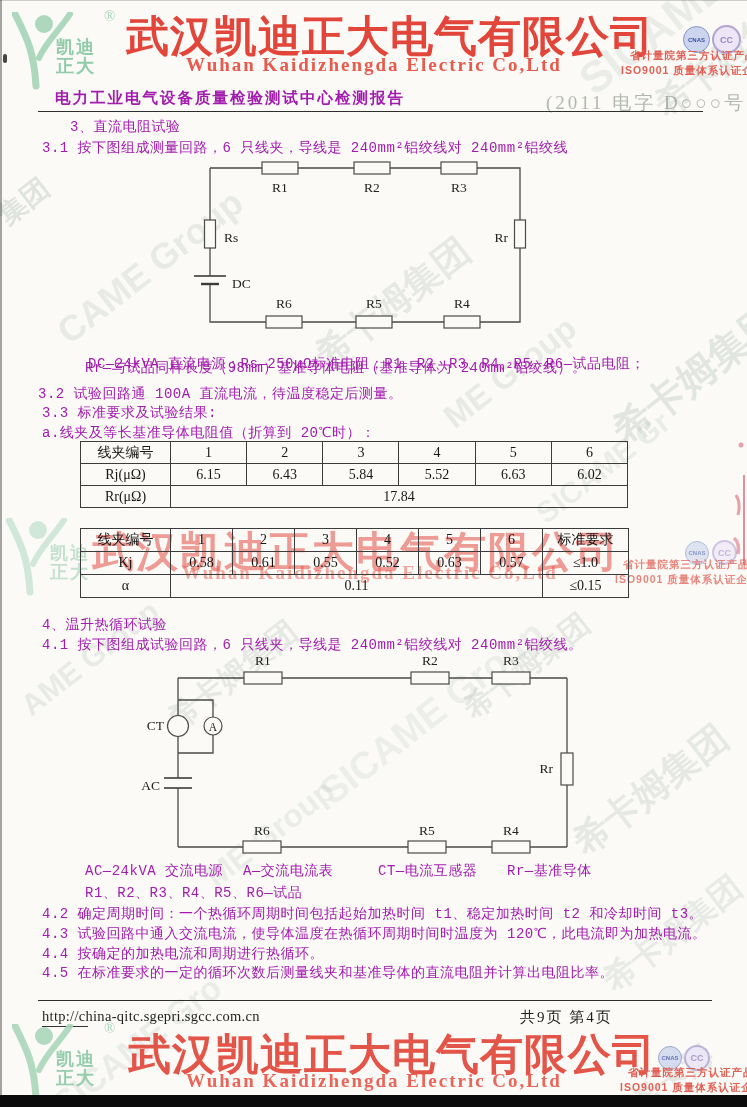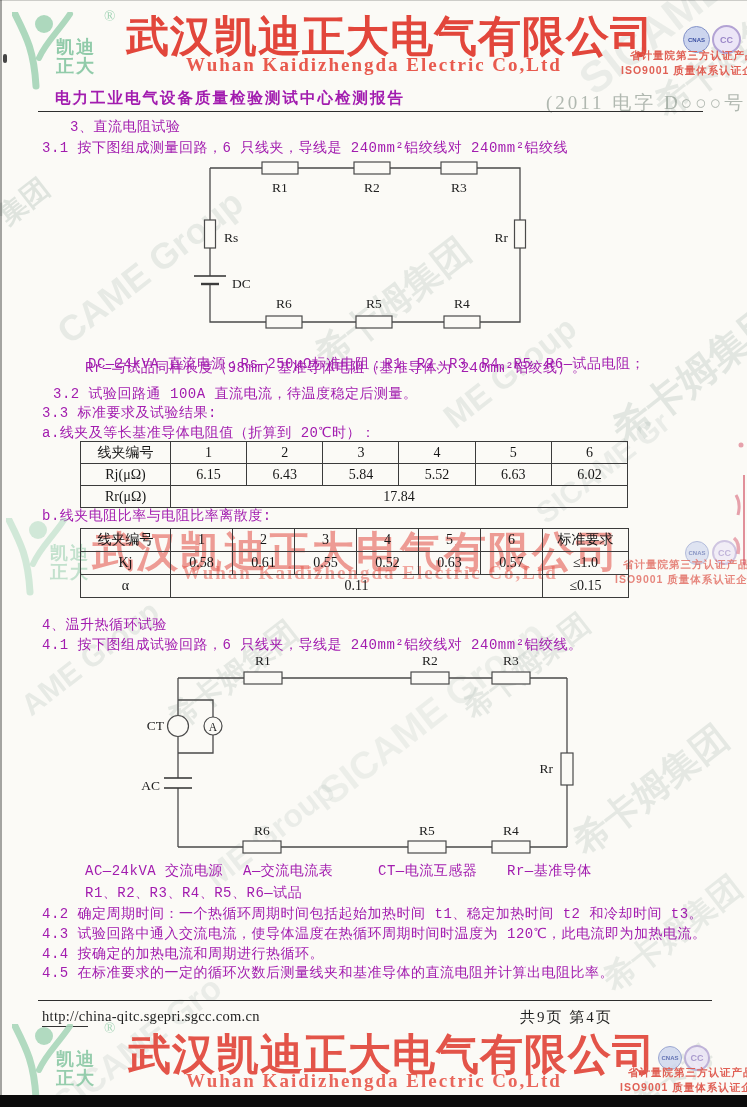--- a/index.html
+++ b/index.html
@@ -140,21 +140,21 @@
     <text x="34" y="86">Rs</text>
     <text x="42" y="132">DC</text>
     <text x="318" y="86" text-anchor="end">Rr</text>
     <text x="94" y="152" text-anchor="middle">R6</text>
     <text x="184" y="152" text-anchor="middle">R5</text>
     <text x="272" y="152" text-anchor="middle">R4</text>
   </svg>
 
   <div class="t-line" style="left:88px;top:355px;text-align:right;">DC—24kVA 直流电源；Rs—250μΩ标准电阻；R1、R2、R3、R4、R5、R6—试品电阻；</div>
   <div class="t-line" style="left:85px;top:359px;">Rr—与试品同样长度（98mm）基准导体电阻（基准导体为 240mm²铝绞线）。</div>
-  <div class="t-line" style="left:53px;top:385px;">3.2 试验回路通 100A 直流电流，待温度稳定后测量。</div>
+  <div class="t-line" style="left:38px;top:385px;">3.2 试验回路通 100A 直流电流，待温度稳定后测量。</div>
   <div class="t-line" style="left:42px;top:404px;">3.3 标准要求及试验结果:</div>
   <div class="t-line" style="left:42px;top:424px;">a.线夹及等长基准导体电阻值（折算到 20℃时）：</div>
 
   <table class="dtable" style="left:80px;top:441px;width:548px;">
     <colgroup>
         <col style="width:90px">
         <col>
         <col>
         <col>
         <col>
@@ -180,21 +180,20 @@
       <td>6.63</td>
       <td>6.02</td>
     </tr>
     <tr>
       <td>Rr(μΩ)</td>
       <td colspan="6">17.84</td>
     </tr>
   </tbody>
     </table>
 
-  <div class="t-line" style="left:42px;top:507px;">b.线夹电阻比率与电阻比率离散度:</div>
 
   <div class="bleed">
     <div class="logo" style="left:6px;top:514px;opacity:.5;">
       <svg class="fig" width="62" height="78" viewBox="0 0 62 78">
         <circle cx="32" cy="12" r="9" fill="#a9d7bb"></circle>
         <path d="M2,0 C14,24 22,38 24,74" stroke="#a9d7bb" stroke-width="7" fill="none" stroke-linecap="round"></path>
         <path d="M58,2 C46,20 34,30 27,46" stroke="#a9d7bb" stroke-width="6" fill="none" stroke-linecap="round"></path>
       </svg>
       <div class="brandtxt">
         <div>凯迪</div>

